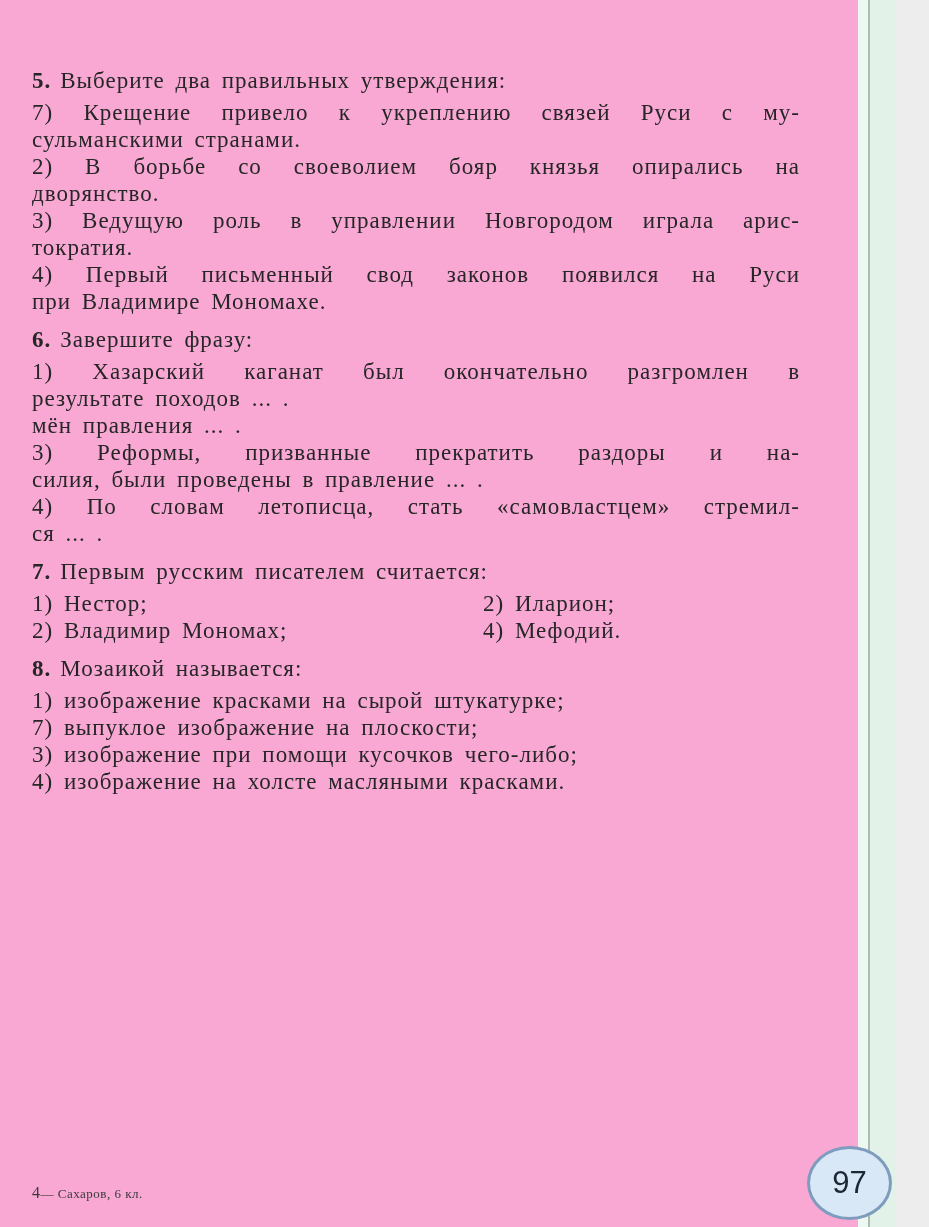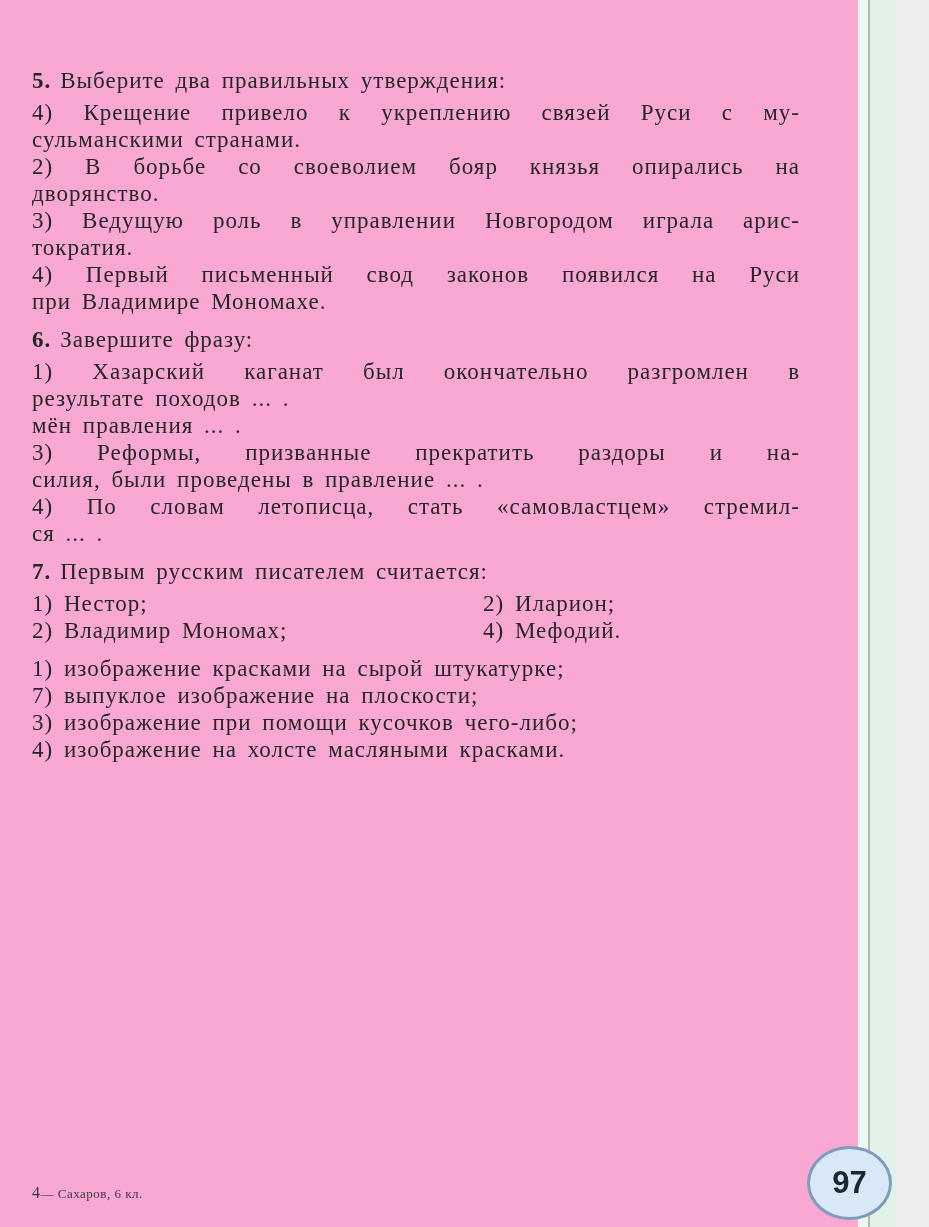--- a/index.html
+++ b/index.html
@@ -62,39 +62,39 @@
     width: 79px;
     height: 68px;
     border-radius: 50%;
     border: 3px solid #7e9cbe;
     background: #d9e8f6;
     display: flex;
     align-items: center;
     justify-content: center;
     z-index: 2;
     font-family: "Liberation Sans", sans-serif;
-    font-weight: bold;
+    font-weight: normal;
     font-size: 31px;
     color: #1b2733;
   }
 </style>
 </head>
 <body>
 
 <div class="page">
 
   <div class="edge-highlight" style="background: rgb(236, 248, 241);"></div>
   <div class="edge-strip" style="background: rgb(227, 242, 233);"></div>
   <div class="edge-line" style="background: rgb(169, 189, 178);"></div>
   <div class="scan-margin" style="background: rgb(237, 237, 237);"></div>
 
   <div class="content" id="questions-area" style="color: rgb(38, 38, 38);">
       <div class="question-block">
         <div class="q-title"><span class="q-num">5.</span><span class="q-title-text">Выберите два правильных утверждения:</span></div>
-        <div class="line jline">4) Крещение привело к укреплению связей Руси с му-</div>
+        <div class="line jline">7) Крещение привело к укреплению связей Руси с му-</div>
         <div class="line">сульманскими странами.</div>
         <div class="line jline">2) В борьбе со своеволием бояр князья опирались на</div>
         <div class="line">дворянство.</div>
         <div class="line jline">3) Ведущую роль в управлении Новгородом играла арис-</div>
         <div class="line">тократия.</div>
         <div class="line jline">4) Первый письменный свод законов появился на Руси</div>
         <div class="line">при Владимире Мономахе.</div>
       </div>
       <div class="question-block">
         <div class="q-title"><span class="q-num">6.</span><span class="q-title-text">Завершите фразу:</span></div>
@@ -113,20 +113,21 @@
             <div class="line">1) Нестор;</div>
             <div class="line">2) Владимир Мономах;</div>
           </div>
           <div class="col-2">
             <div class="line">2) Иларион;</div>
             <div class="line">4) Мефодий.</div>
           </div>
         </div>
       </div>
       <div class="question-block">
+        <div class="q-title"><span class="q-num">8.</span><span class="q-title-text">Мозаикой называется:</span></div>
         <div class="line">1) изображение красками на сырой штукатурке;</div>
         <div class="line">7) выпуклое изображение на плоскости;</div>
         <div class="line">3) изображение при помощи кусочков чего-либо;</div>
         <div class="line">4) изображение на холсте масляными красками.</div>
       </div>
     </div>
 
   <div class="footer">4— Сахаров, 6 кл.</div>
 
   <div class="page-badge" style="background: rgb(217, 232, 246); border-color: rgb(126, 156, 190);">

